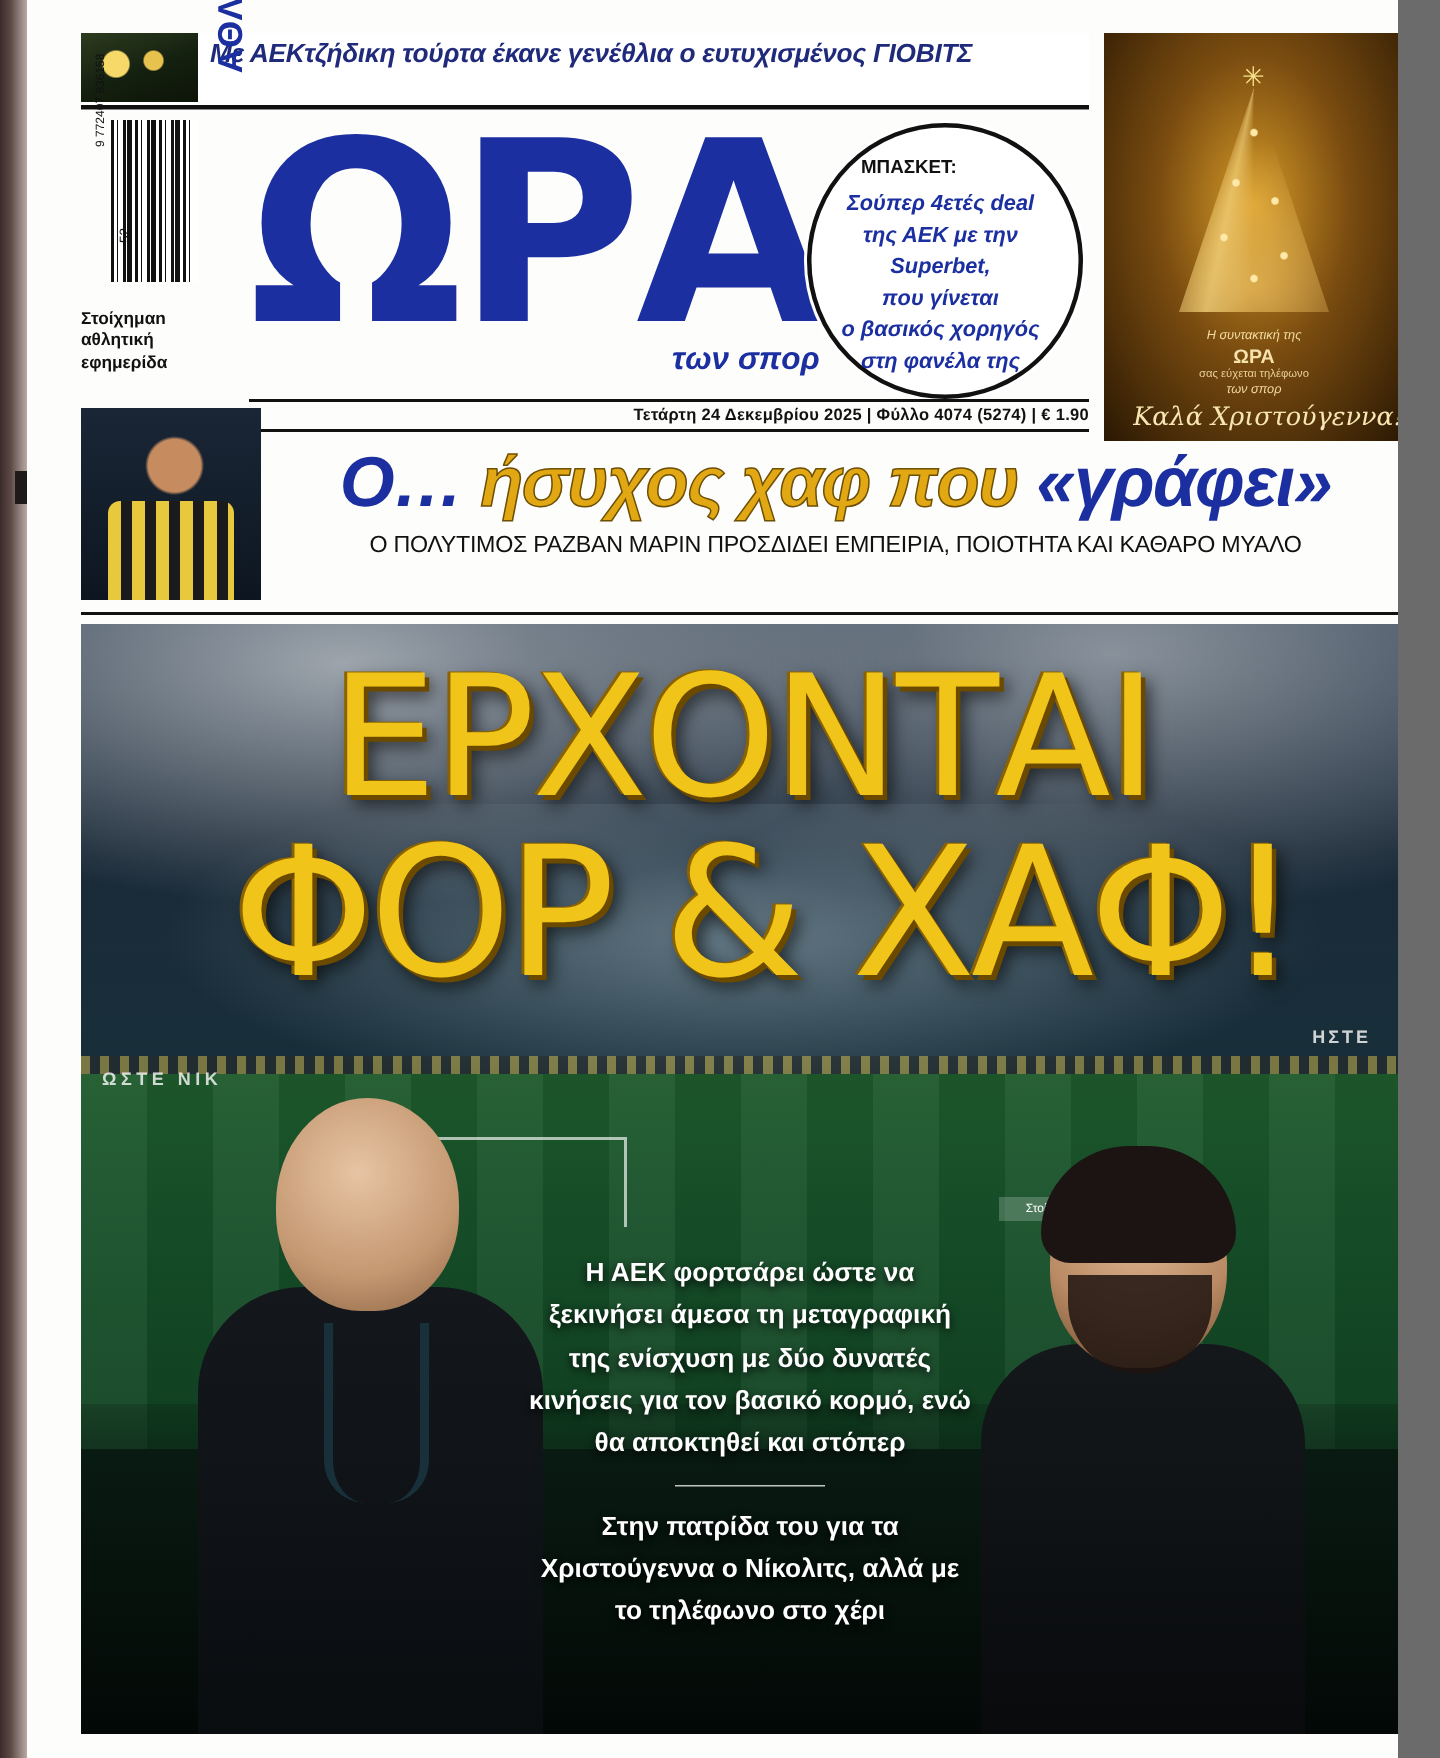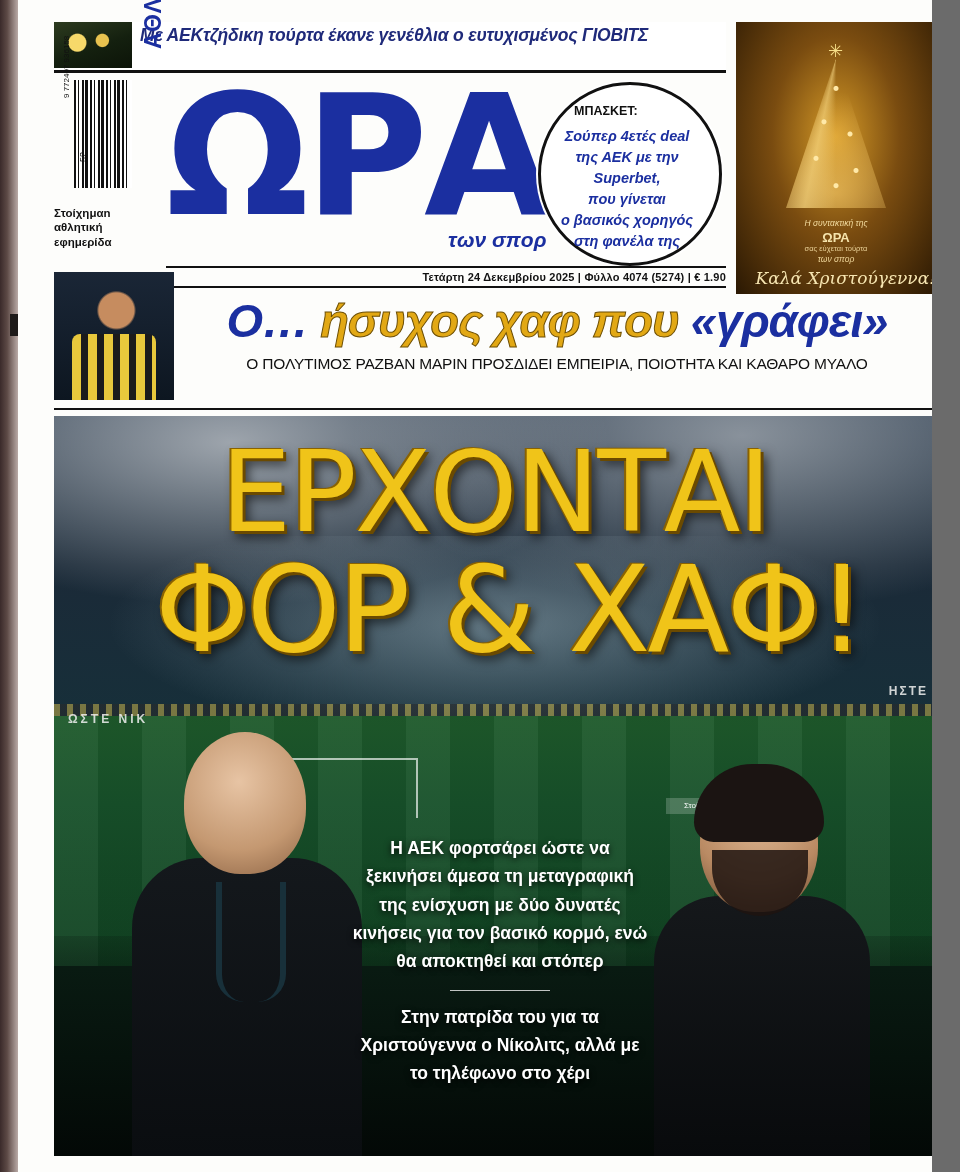--- a/index.html
+++ b/index.html
@@ -350,21 +350,21 @@
   .bottom-dark {
     position: absolute; left: 0; top: 520px; width: 882px; height: 220px;
     background: linear-gradient(180deg, rgba(6,18,12,.2) 0%, #06120c 55%, #030806 100%);
   }
   .banner-text-left {
     position: absolute; left: 14px; top: 296px;
     font-size: 12px; font-weight: bold; color: #f0f0f0; opacity:.85;
     letter-spacing: 3px;
   }
   .banner-text-right {
-    position: absolute; right: 8px; top: 268px;
+    position: absolute; right: 22px; top: 268px;
     font-size: 12px; font-weight: bold; color: #f0f0f0; opacity:.85;
     letter-spacing: 2px;
     padding-left: 44px;
   }
 
   .bigtitle {
     position: absolute;
     left: 0; top: 24px;
     width: 882px;
     text-align: center;
@@ -500,21 +500,21 @@
       <span>ο βασικός χορηγός</span><br>
       <span>στη φανέλα της</span>
     </div>
 
     <div class="ad">
       <div class="ad-star">✳</div>
       <div class="ad-tree"></div>
       <div class="ad-dots"></div>
       <div class="ad-line1">Η συντακτική της</div>
       <div class="ad-logo">ΩΡΑ</div>
-      <div class="ad-line2">σας εύχεται τούρτα</div>
+      <div class="ad-line2">σας εύχεται τηλέφωνο</div>
       <div class="ad-line3">των σπορ</div>
       <div class="ad-greeting">Καλά Χριστούγεννα!</div>
     </div>
 
     <div class="dateline">Τετάρτη 24 Δεκεμβρίου 2025  |  Φύλλο 4074 (5274)  |  € 1.90</div>
 
     <div class="player-thumb">
       <div class="jersey"></div>
     </div>
     <div class="banner2">

